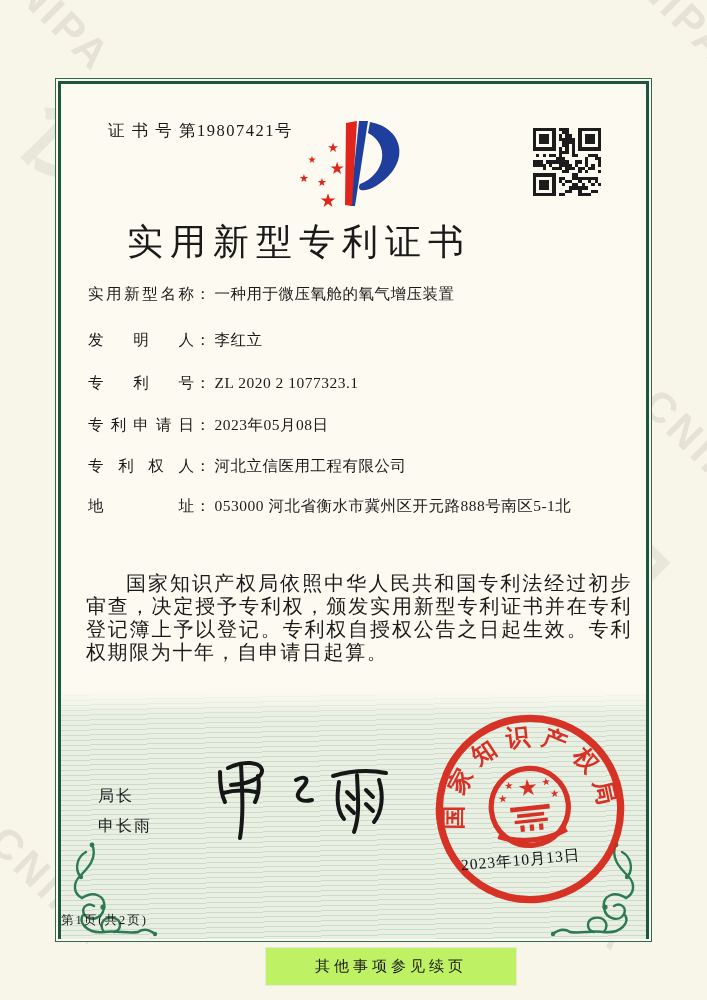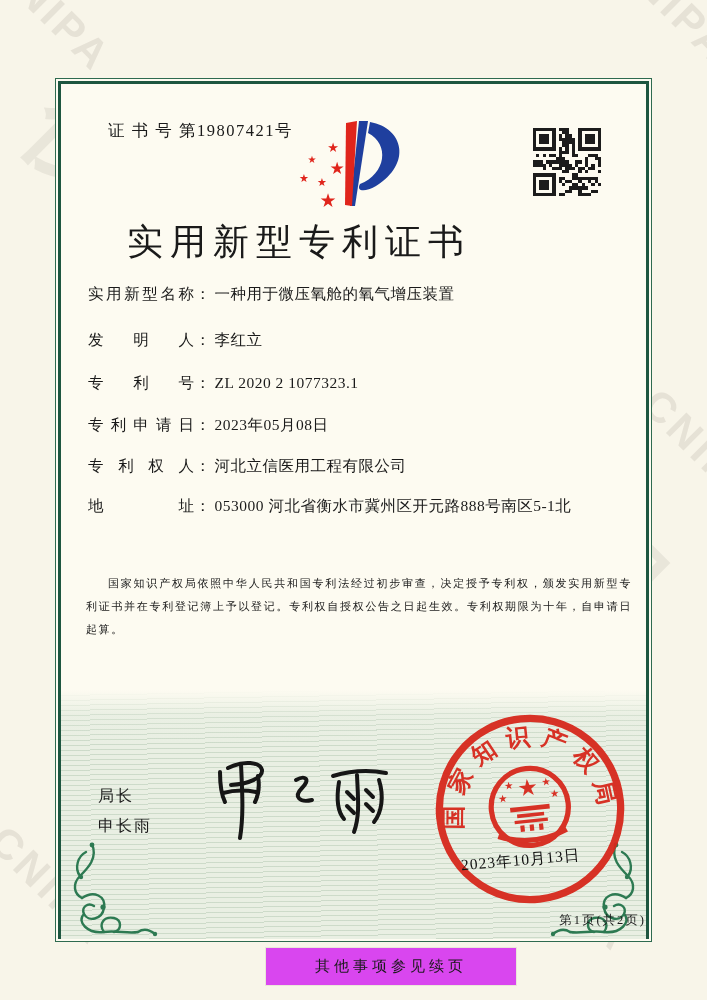--- a/index.html
+++ b/index.html
@@ -48,36 +48,36 @@
   .flabel{
     display:inline-block;width:106px;text-align:justify;text-align-last:justify;
     vertical-align:bottom;
   }
   .fcolon{display:inline-block;margin:0 4px 0 1px;}
   .fvalue{letter-spacing:0.5px;}
   .fpair2{position:absolute;left:265px;top:0;}
   
   .paras{
     position:absolute;left:86px;top:572px;width:546px;
-    font-size:11px;line-height:23px;letter-spacing:1.6px;text-align:justify;
+    font-size:20px;line-height:23px;letter-spacing:1.6px;text-align:justify;
   }
   .paras p{margin:0 0 8px 0;text-indent:2em;}
   
   .signer{position:absolute;left:98px;font-family:Liberation Mono, monospace;font-size:16px;letter-spacing:2px;}
   .seal-date{
     position:absolute;left:461px;top:850px;font-size:15.5px;letter-spacing:1px;
     transform:rotate(-5deg);color:#101010;z-index:7;
   }
   .page-label{
-    position:absolute;left:61px;top:912px;width:585px;text-align:right;
+    position:absolute;left:61px;top:912px;width:585px;text-align:left;
     font-size:12.5px;letter-spacing:2px;z-index:6;
   }
   .note-box{
     position:absolute;left:266px;top:948px;width:250px;height:37px;z-index:4;
-    background:#d946ef;box-shadow:0 0 0 1px rgba(210,205,185,0.35);
+    background:#bef264;box-shadow:0 0 0 1px rgba(210,205,185,0.35);
     display:flex;align-items:center;justify-content:center;
     font-size:15px;letter-spacing:4px;
   }
   svg{display:block;}
 </style>
 </head>
 <body>
 
 <div class="wm-layer">
   <span class="wm-cnipa" style="left:-22px;top:-12px">CNIPA</span>

